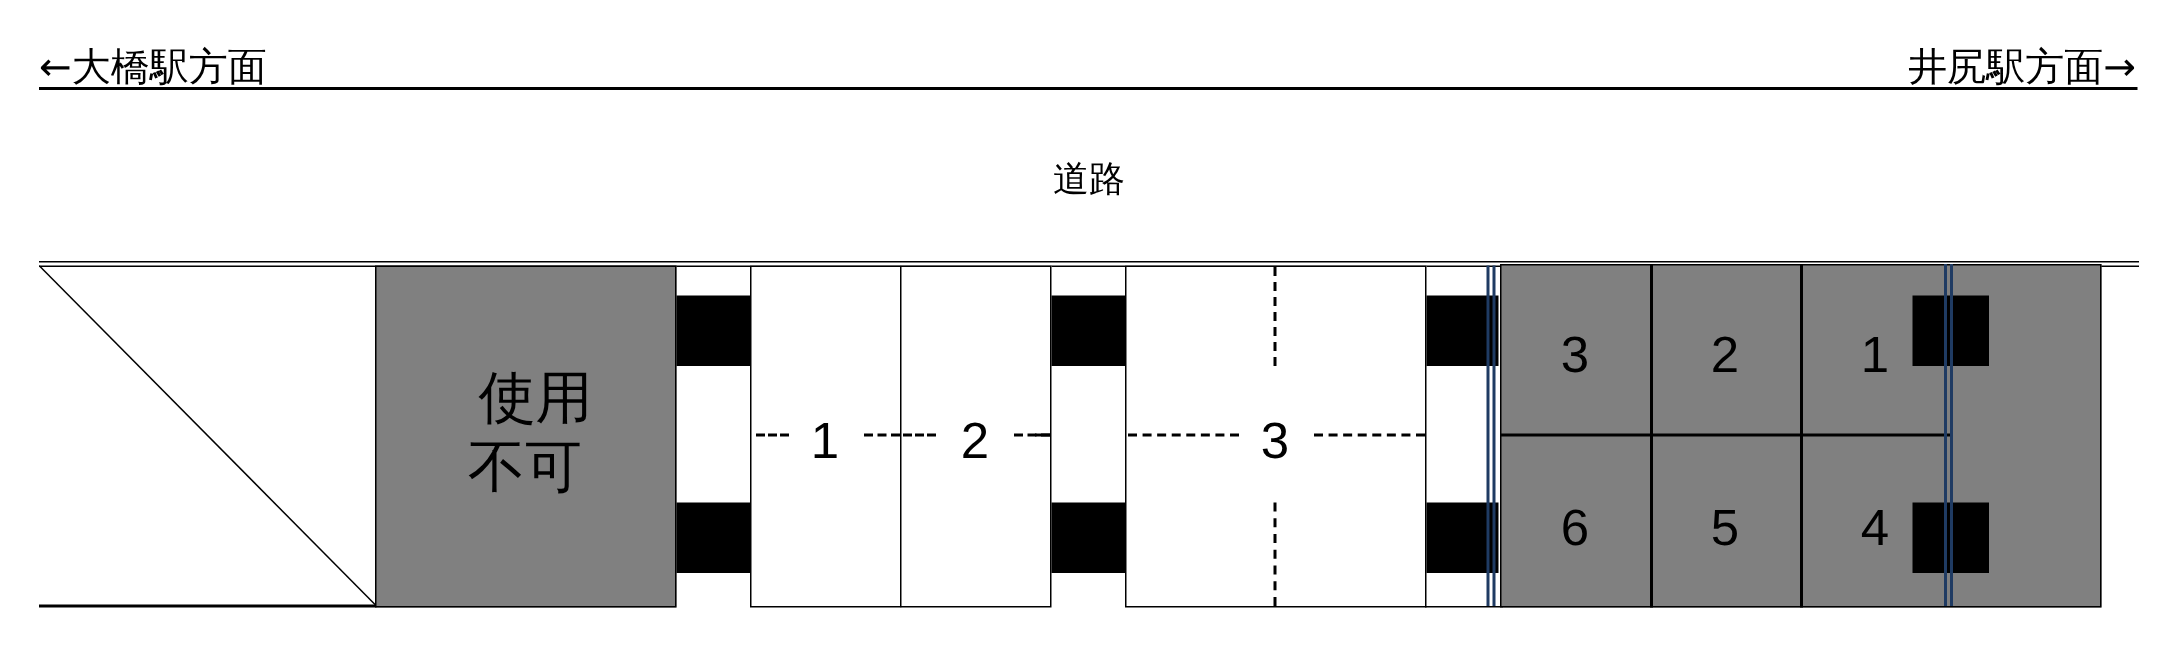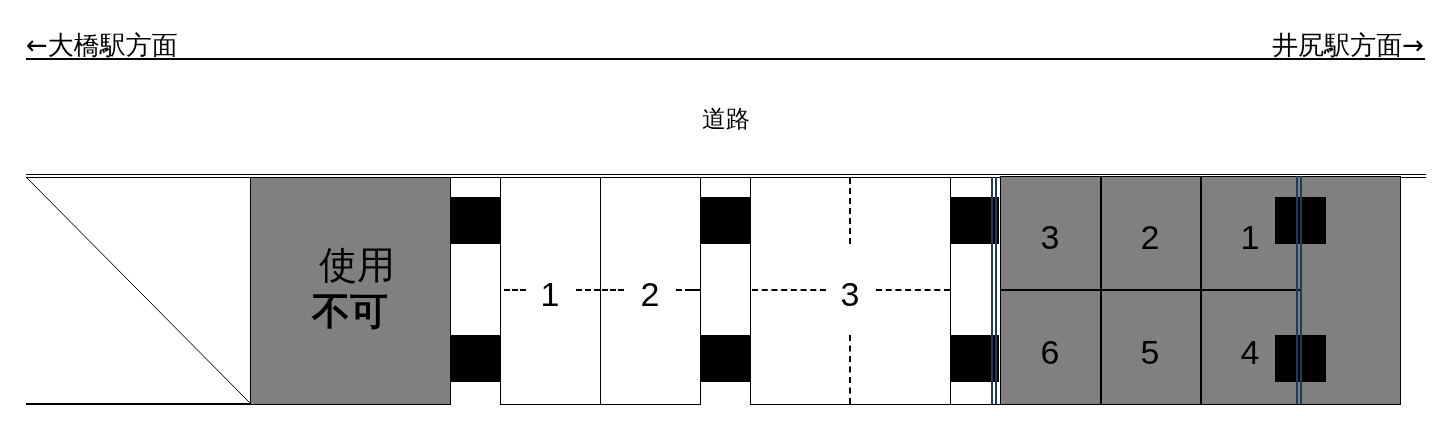--- a/index.html
+++ b/index.html
@@ -32,21 +32,21 @@
 <div class="hline" style="left:26px; top:177px; width:1400px; height:1px;"></div>
 
 <div class="hline" style="left:26px; top:403px; width:225px; height:1.5px;"></div>
 
 <svg class="abs" style="left:26px; top:177px;" width="226" height="228">
   <line x1="0" y1="0" x2="225" y2="227" stroke="#000" stroke-width="1"></line>
 </svg>
 
 <div class="box gray" style="left:250px; top:177px; width:201px; height:228px;">
   <div class="unusable" style="left:0; top:64px; width:212px;">使用</div>
-  <div class="unusable" style="left:0; top:110px; width:198px;font-weight:bold;">不可</div>
+  <div class="unusable" style="left:0; top:110px; width:198px;">不可</div>
 </div>
 
 <div class="blk" style="left:451px; top:197px; width:50px; height:47px;"></div>
 <div class="blk" style="left:451px; top:335px; width:50px; height:47px;"></div>
 
 <div class="box white" style="left:500px; top:177px; width:101px; height:228px;"></div>
 <div class="box white" style="left:600px; top:177px; width:101px; height:228px;"></div>
 
 <div class="dash-h" style="left:504px; top:289px; width:22px;"></div>
 <div class="num" style="left:530px; top:274px; width:40px;">1</div>

